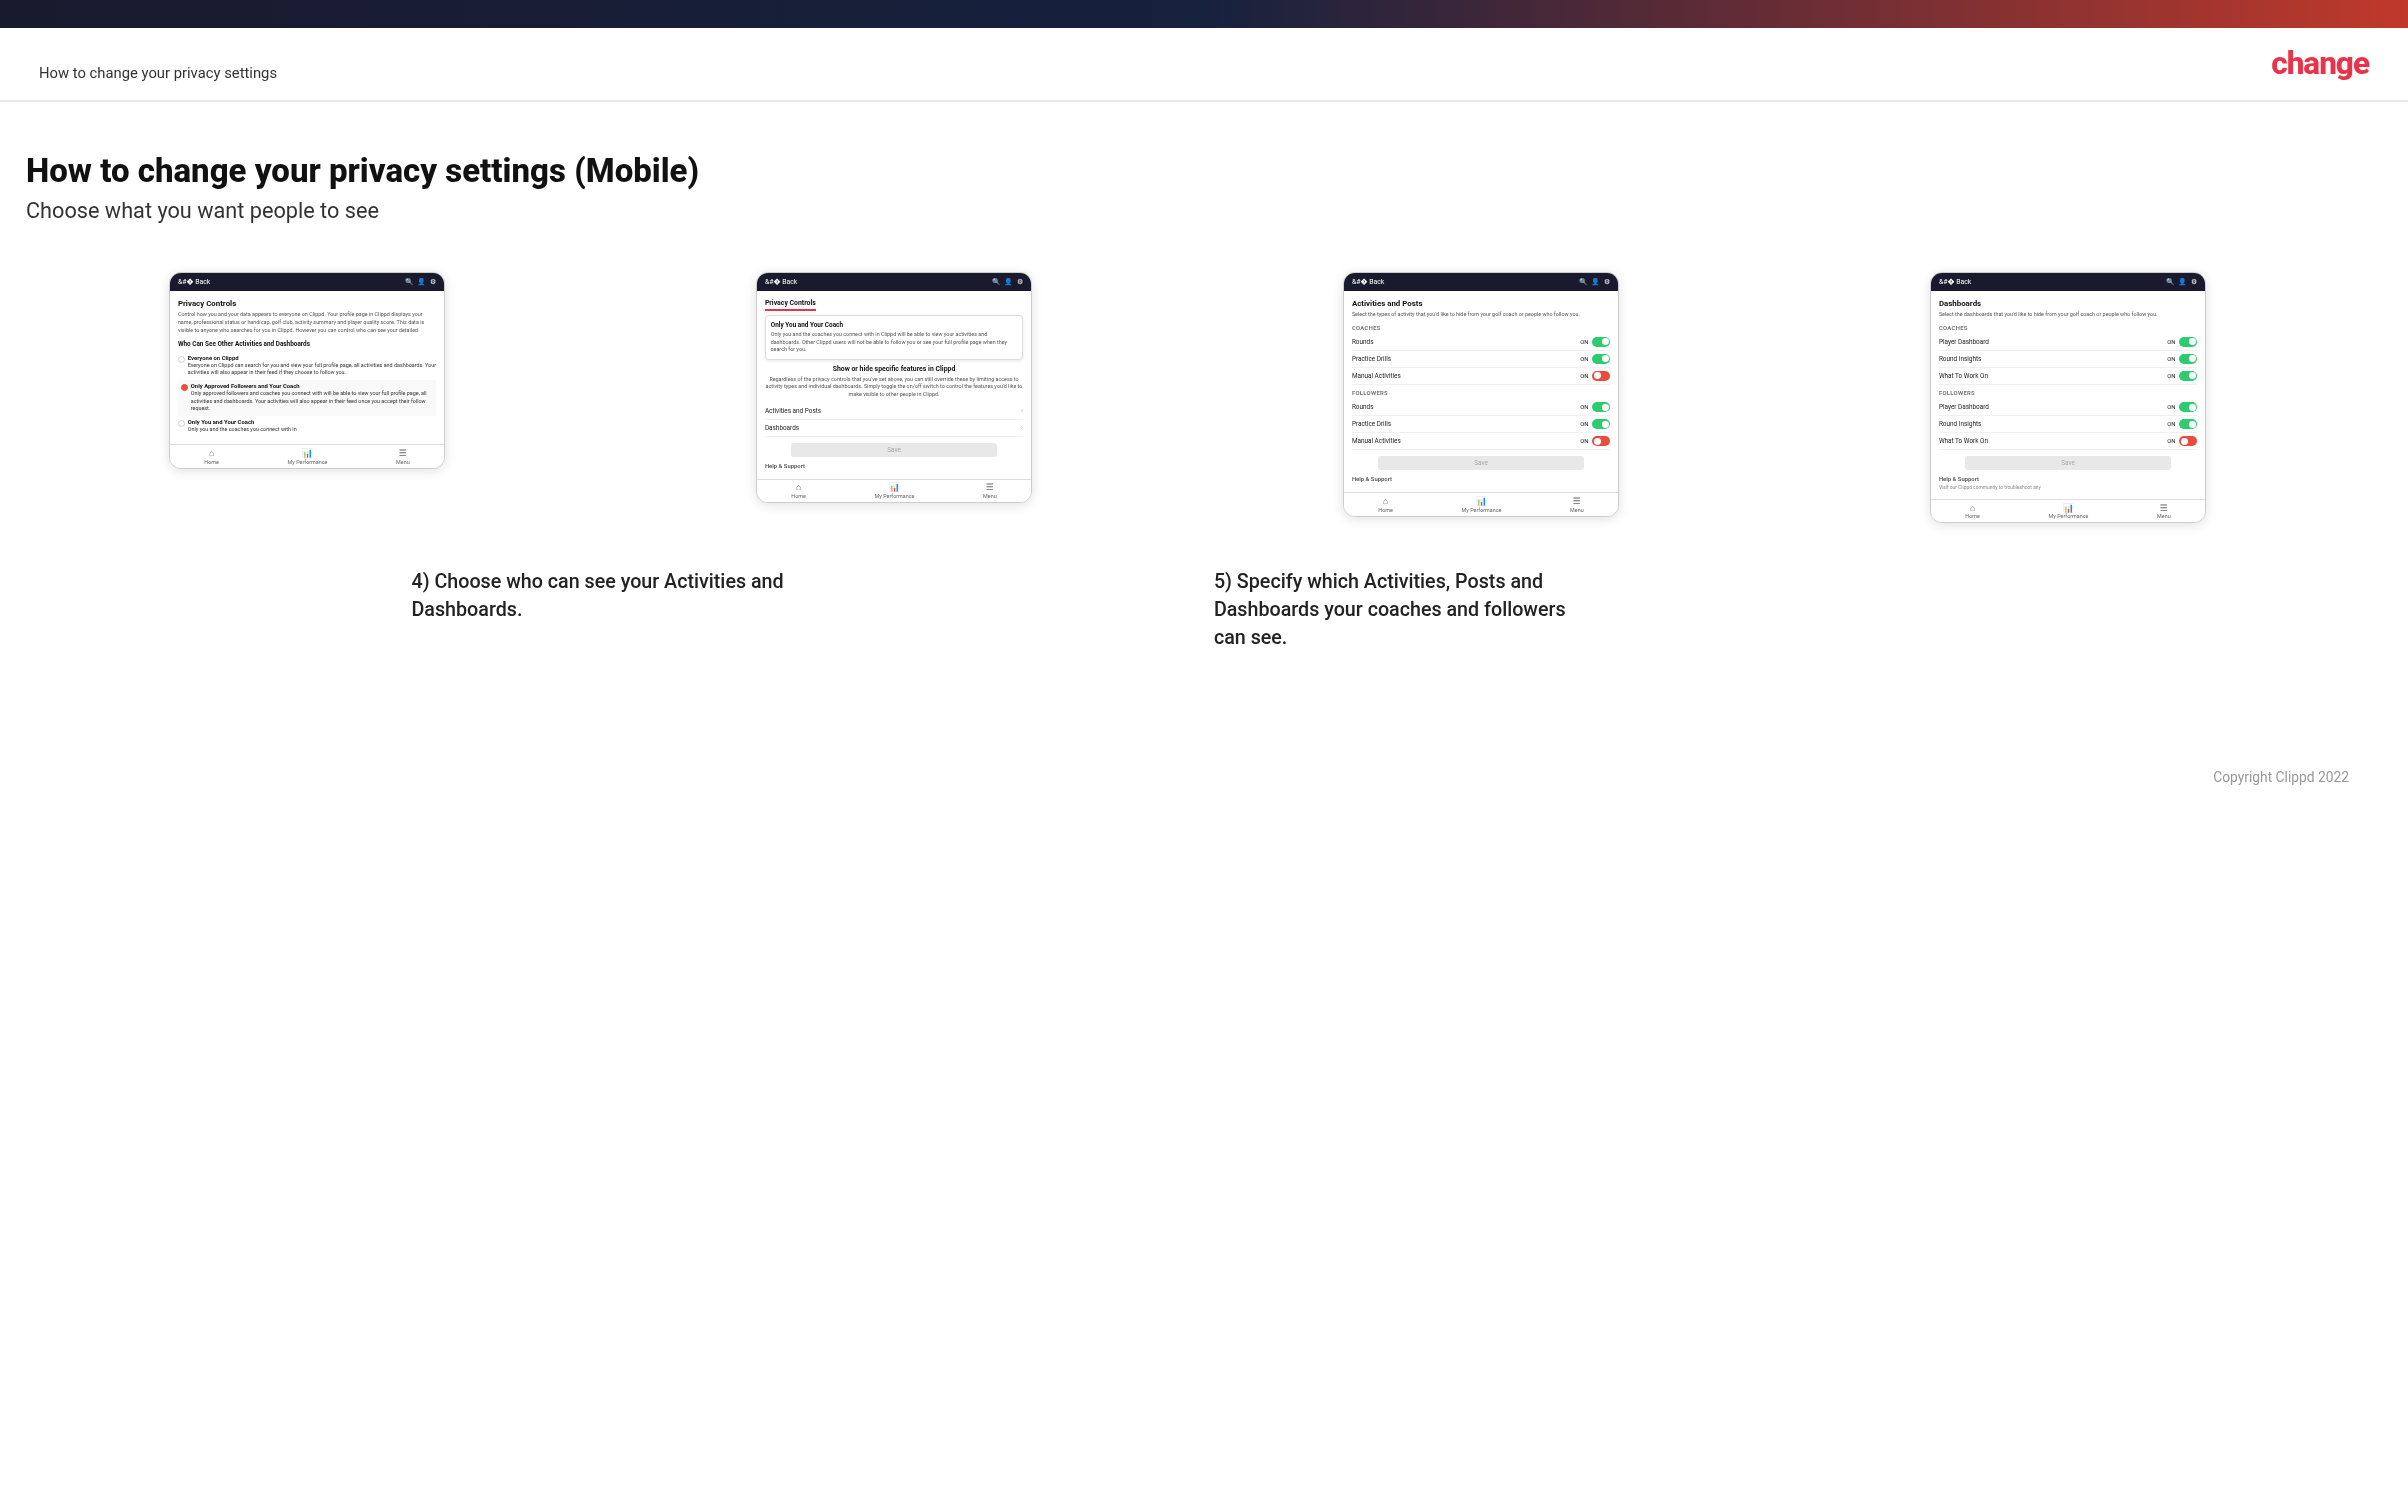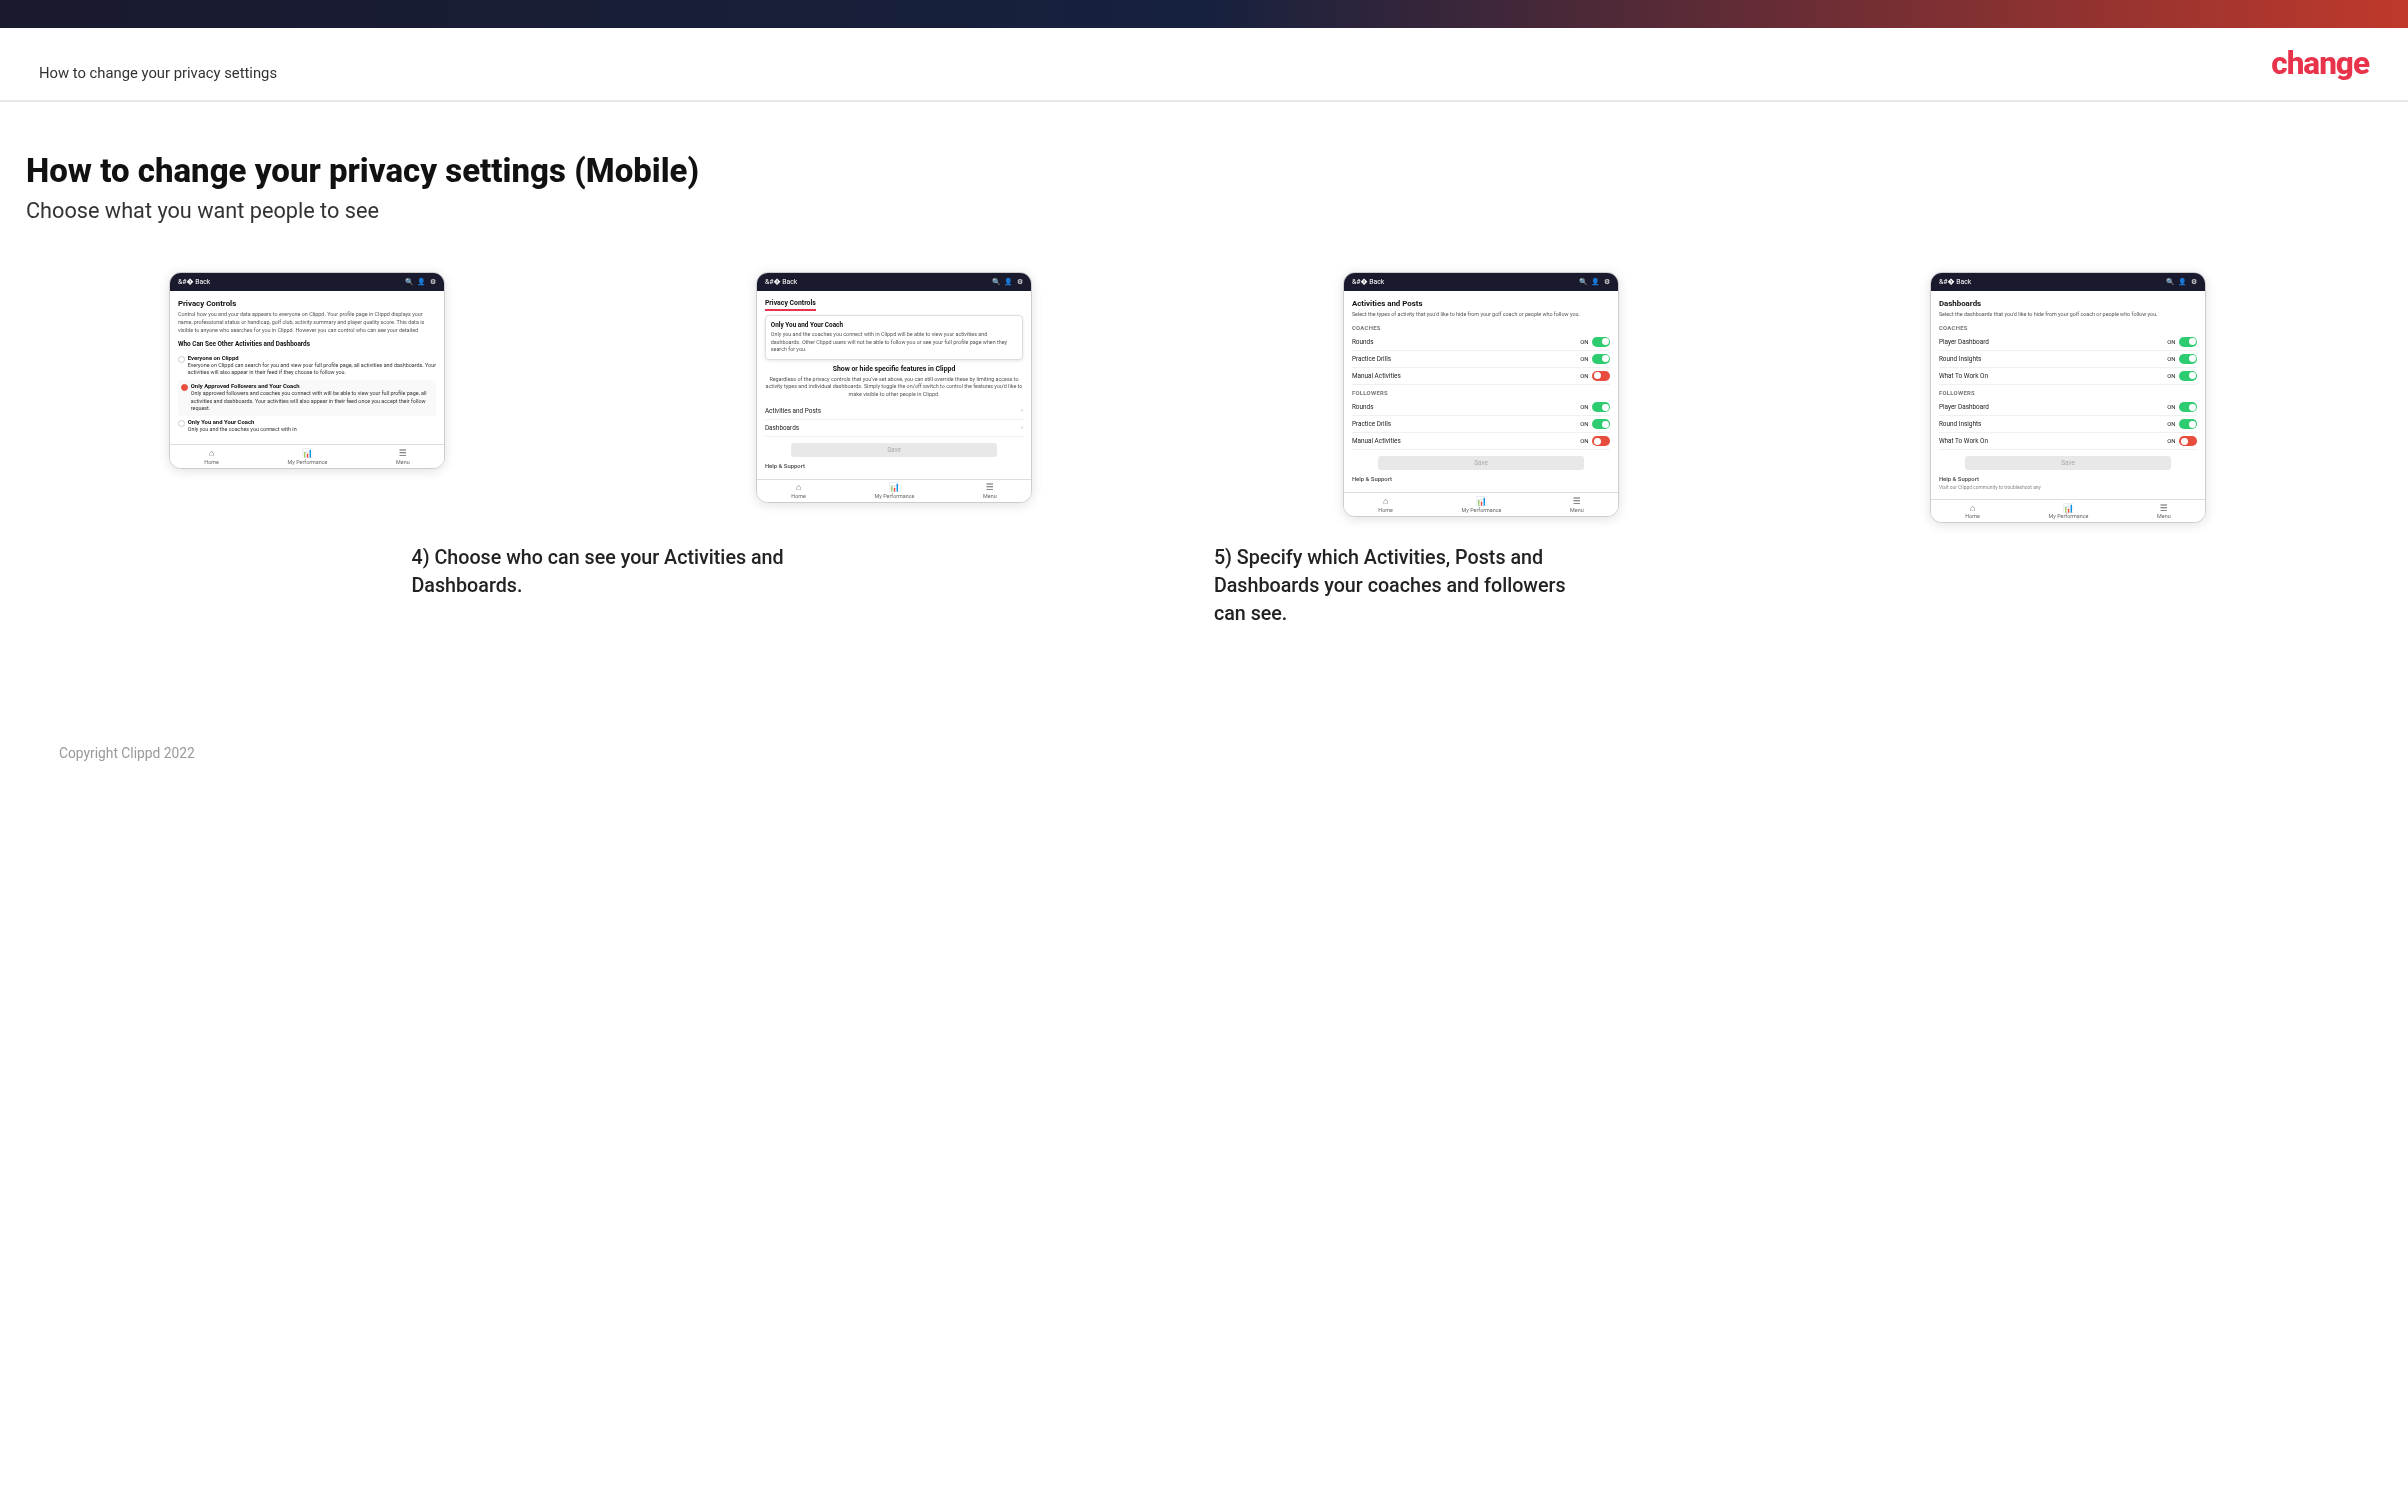--- a/index.html
+++ b/index.html
@@ -317,20 +317,21 @@
       align-items: center;
       gap: 2px;
     }
 
     
     .copyright {
       margin-top: 59px;
       font-size: 13.8px;
       color: #999;
       padding: 0 59px 29.6px;
+      text-align: right;
     }
 
     .screenshots-top-row {
       display: grid;
       grid-template-columns: 1fr 1fr 1fr 1fr;
       gap: 25px;
       margin-bottom: 0;
     }
 
     .caption-text {
@@ -627,21 +628,21 @@
           <div class="phone-bottom-item">
             <span class="phone-bottom-icon">☰</span>
             <span>Menu</span>
           </div>
         </div>
       </div>
     </div>
 
   </div>
 
-  <div style="display:grid;grid-template-columns:1fr 1fr 1fr 1fr;gap:33px;margin-top:21px;">
+  <div style="display:grid;grid-template-columns:1fr 1fr 1fr 1fr;gap:33px;margin-top:45px;">
 
     <div style="grid-column:1/3;display:flex;justify-content:center;align-items:flex-start;">
       <p class="caption-text">4) Choose who can see your Activities and Dashboards.</p>
     </div>
 
     <div style="grid-column:3/5;display:flex;justify-content:flex-start;align-items:flex-start;padding-left:9.9px;">
       <p class="caption-text">5) Specify which Activities, Posts and Dashboards your  coaches and followers can see.</p>
     </div>
   </div>
 

